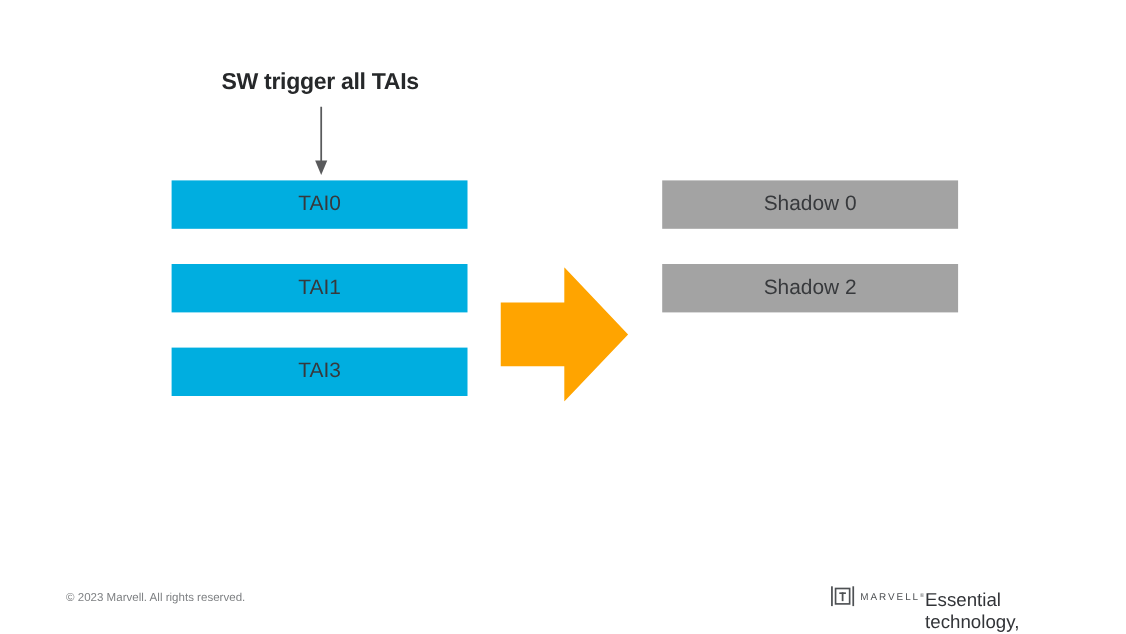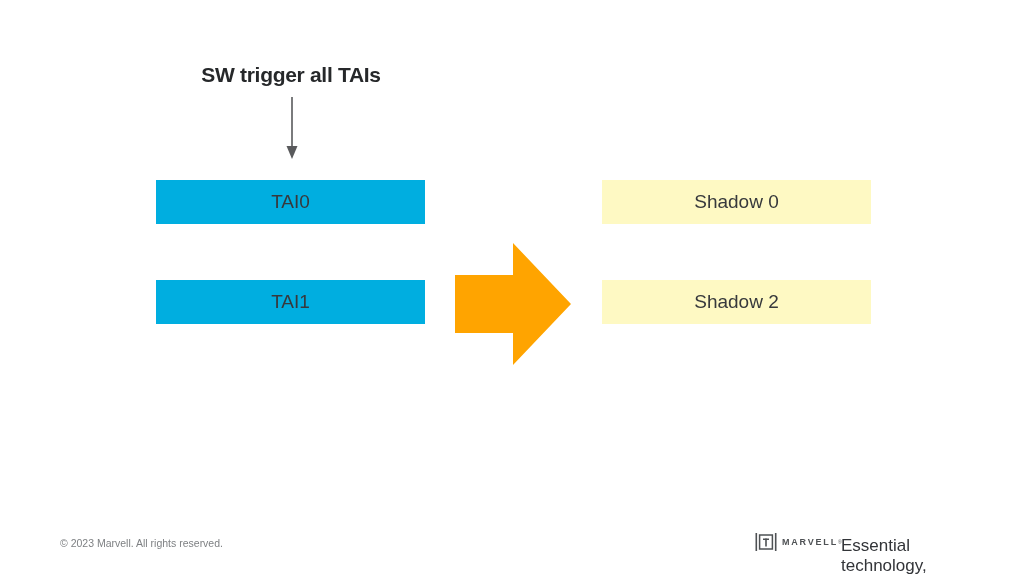--- a/index.html
+++ b/index.html
@@ -27,39 +27,39 @@
   }
 
   .down-arrow {
     position: absolute;
     left: 285px;
     top: 96px;
   }
 
   .col {
     position: absolute;
-    top: 180px;
+    top: 164px;
     width: 269px;
     display: flex;
     flex-direction: column;
-    gap: 56px;
+    gap: 32px;
   }
   .col-left  { left: 156px; }
   .col-right { left: 602px; }
 
   .node {
     height: 44px;
     display: flex;
     align-items: center;
     justify-content: center;
     font-size: 19px;
     color: #37393c;
   }
   .node-tai    { background: #00AEE0; }
-  .node-shadow { background: #fef9c3; }
+  .node-shadow { background: #a3a3a3; }
 
   .block-arrow {
     position: absolute;
     left: 455px;
     top: 243px;
   }
 
   .copyright {
     position: absolute;
     left: 50px;
@@ -74,21 +74,21 @@
     left: 755px;
     top: 529px;
     height: 26px;
     display: flex;
     align-items: center;
   }
   .logo-icon { display: block; }
   .wordmark {
     margin-left: 5px;
     font-size: 9px;
-    font-weight: bold;
+    font-weight: normal;
     letter-spacing: 1.8px;
     color: #4e5154;
   }
   .reg-mark {
     font-size: 5px;
     color: #4e5154;
     vertical-align: super;
   }
   .tagline {
     position: absolute;
@@ -110,20 +110,23 @@
     <polygon points="1.5,50 12.5,50 7,63" fill="#595a5c"></polygon>
   </svg>
 
   <div class="col col-left">
     <div class="node node-tai">
       <span>TAI0</span>
     </div>
     <div class="node node-tai">
       <span>TAI1</span>
     </div>
+    <div class="node node-tai">
+      <span>TAI3</span>
+    </div>
   </div>
 
   <svg class="block-arrow" width="116" height="122" viewBox="0 0 116 122">
     <polygon points="0,32 58,32 58,0 116,61 58,122 58,90 0,90" fill="#FFA400"></polygon>
   </svg>
 
   <div class="col col-right">
     <div class="node node-shadow">
       <span>Shadow 0</span>
     </div>

